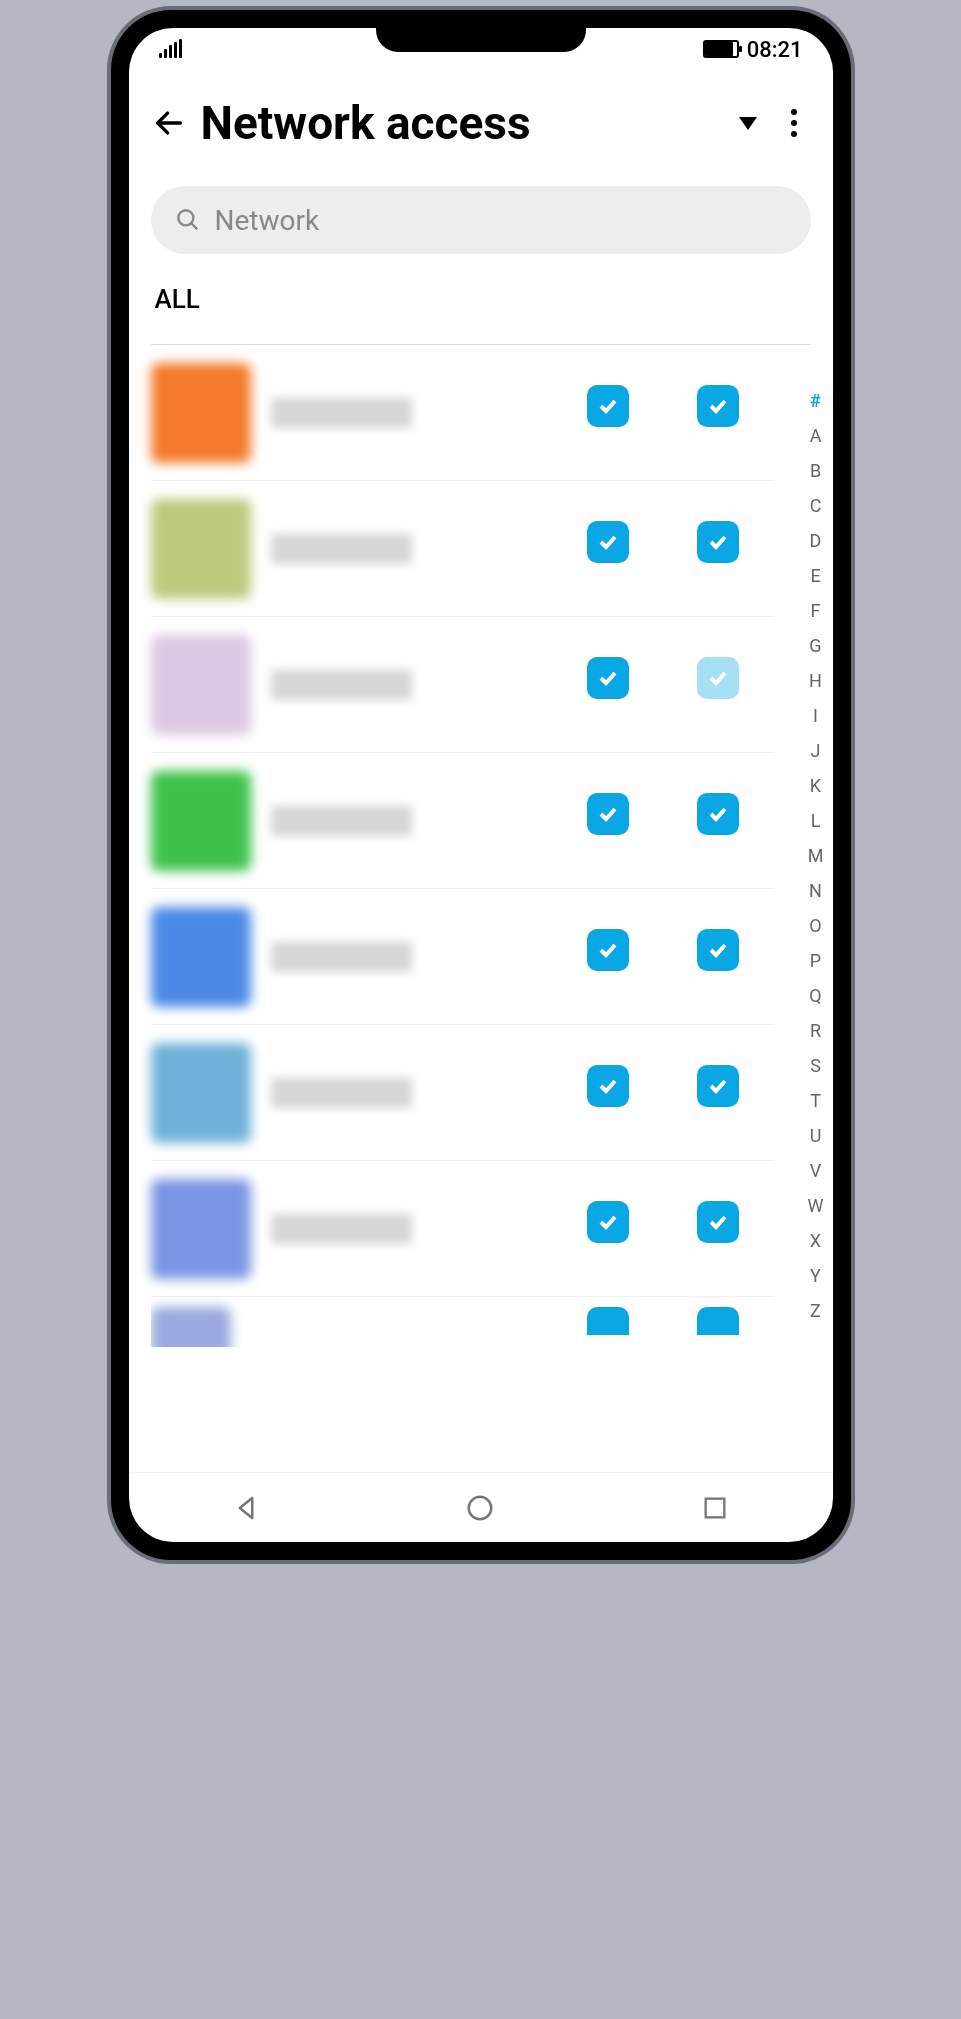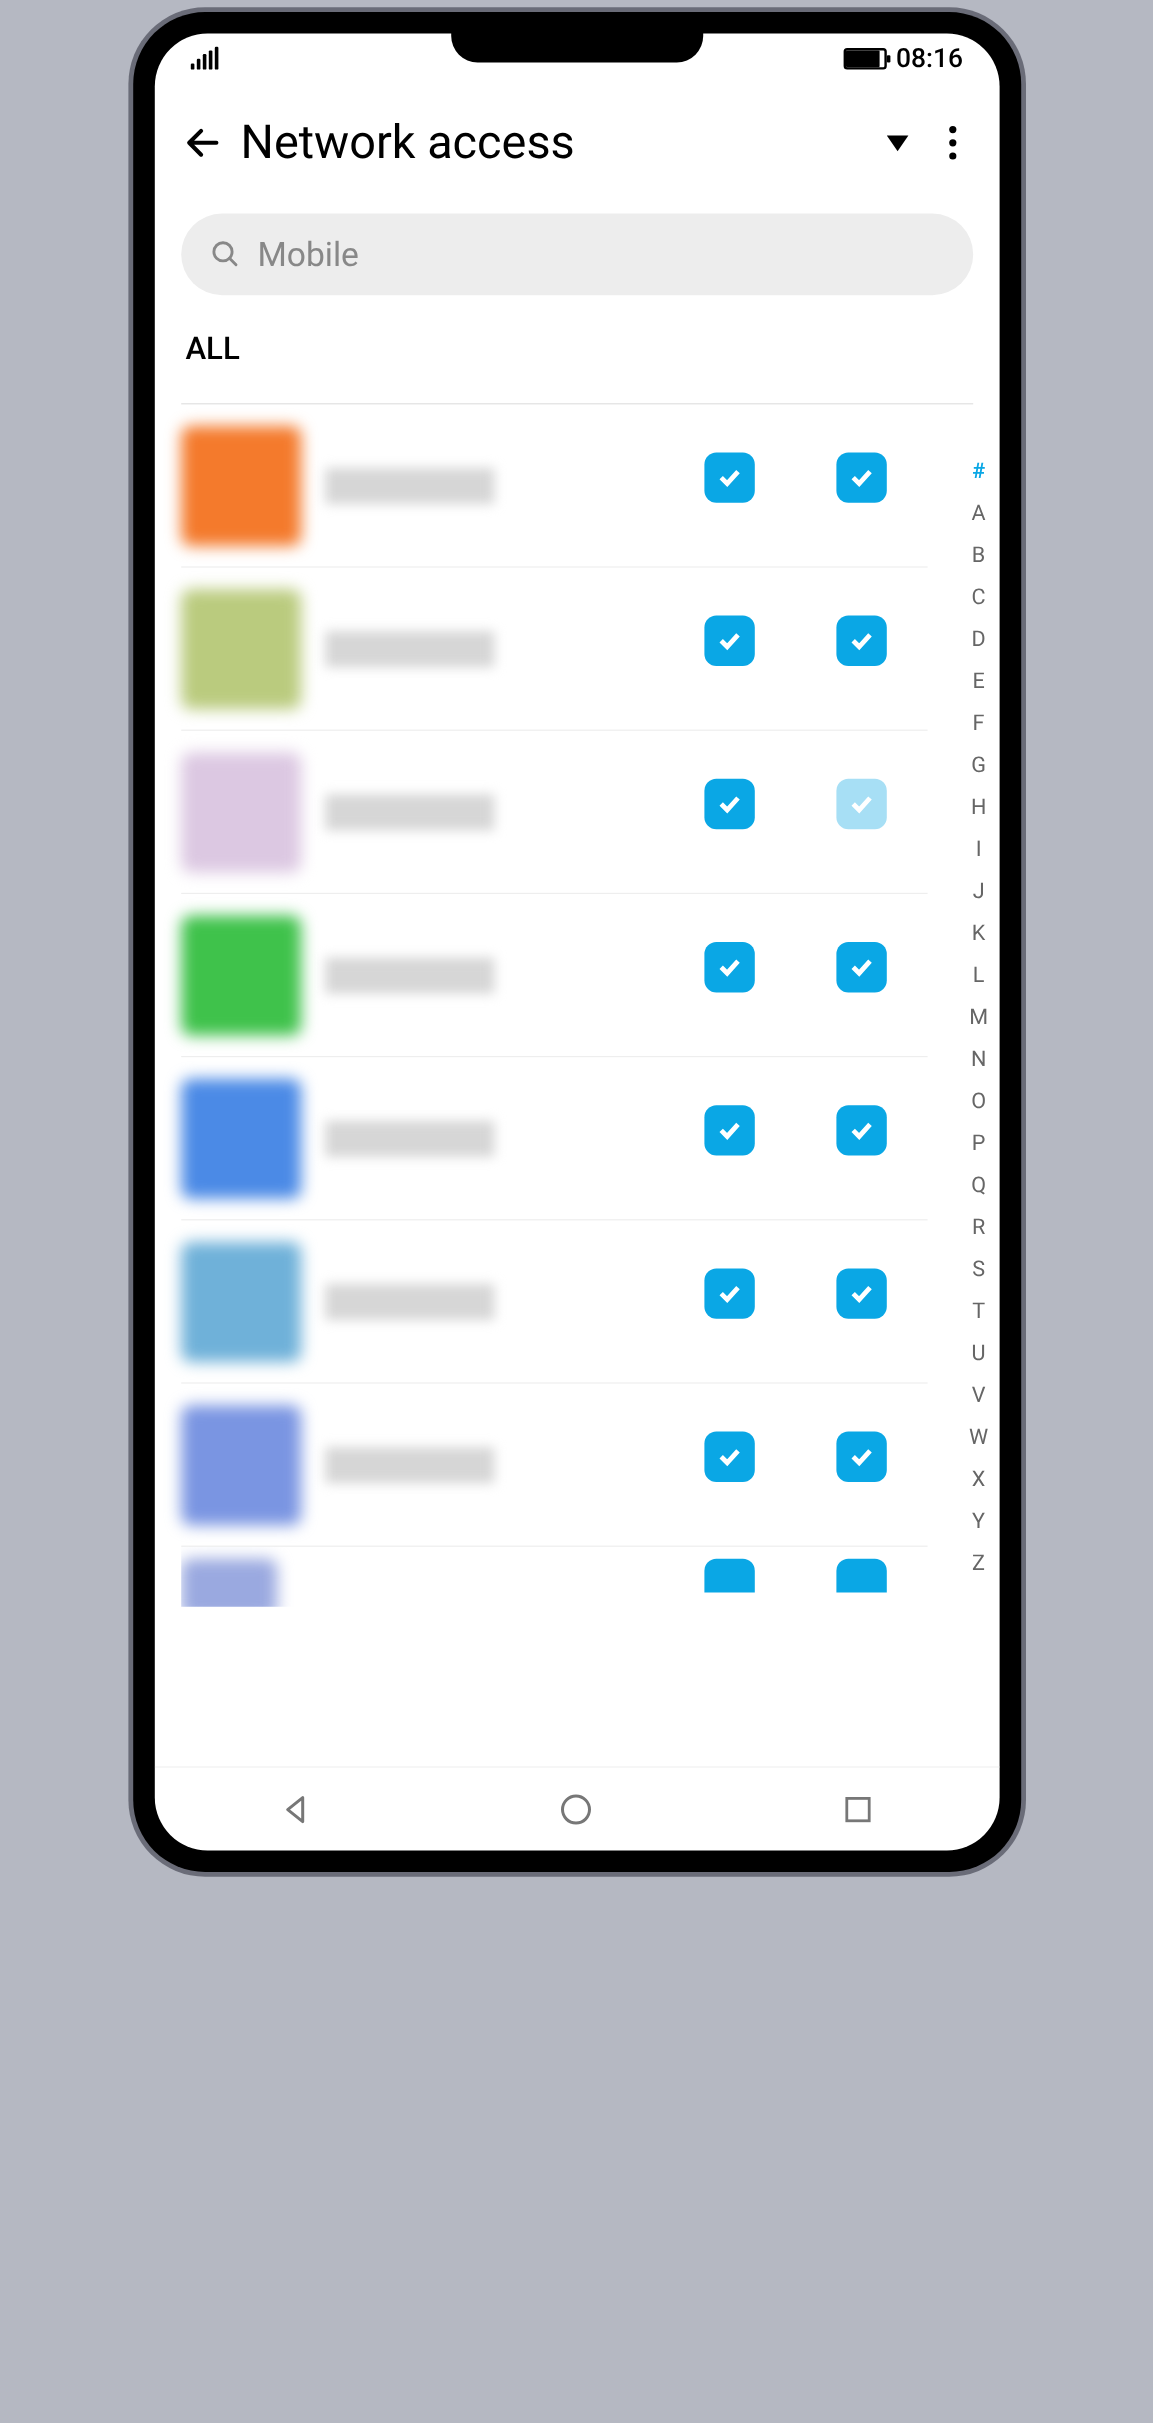--- a/index.html
+++ b/index.html
@@ -61,21 +61,21 @@
   .signal span { width:3px; background:#000; border-radius:1px;}
   .signal span:nth-child(1){height:5px;}
   .signal span:nth-child(2){height:9px;}
   .signal span:nth-child(3){height:13px;}
   .signal span:nth-child(4){height:16px;}
   .signal span:nth-child(5){height:19px;}
   .header {
     display: flex; align-items: center; padding: 26px 30px 26px 18px;
   }
   .back { width: 44px; height: 44px; display:flex; align-items:center; justify-content:center; }
-  .title { font-size: 39px; font-weight: 400; flex: 1; margin-left: 10px; }
+  .title { font-size: 46px; font-weight: 700; flex: 1; margin-left: 10px; }
   .dropdown-caret { width:0;height:0;border-left:9px solid transparent;border-right:9px solid transparent;border-top:13px solid #000; margin-right:28px;}
   .more { display:flex; flex-direction:column; gap:5px; padding:6px;}
   .more span { width:6px;height:6px;background:#000;border-radius:50%;}
   .search {
     margin: 10px 22px 30px 22px;
     background: #ededed;
     border-radius: 60px;
     height: 68px;
     display:flex; align-items:center; padding:0 24px; gap:14px;
     color:#888; font-size:28px;
@@ -131,21 +131,21 @@
         <span></span>
           <span></span>
           <span></span>
           <span></span>
           <span></span>
       </div>
       <div class="status-right">
         <div class="battery">
             <div class="battery-fill"></div>
           </div>
-        <span>08:16</span>
+        <span>08:21</span>
       </div>
     </div>
 
     <div class="header">
       <div class="back">
         <svg width="34" height="34" viewBox="0 0 24 24">
             <path d="M20 12H4M11 5l-7 7 7 7" stroke="#000" stroke-width="2.4" fill="none" stroke-linecap="round" stroke-linejoin="round"></path>
           </svg>
       </div>
       <div class="title">Network access</div>
@@ -155,21 +155,21 @@
           <span></span>
           <span></span>
         </div>
     </div>
 
     <div class="search">
       <svg width="26" height="26" viewBox="0 0 24 24">
           <circle cx="10" cy="10" r="7" stroke="#888" stroke-width="2.2" fill="none"></circle>
           <path d="M15 15l5 5" stroke="#888" stroke-width="2.2" stroke-linecap="round"></path>
         </svg>
-      <span>Mobile</span>
+      <span>Network</span>
     </div>
 
     <div class="content">
       <div class="col-header">
         <div class="all-label">ALL</div>
       </div>
 
       <div class="index-bar" id="index-bar">
           <span class="active">#</span>
           <span>A</span>

